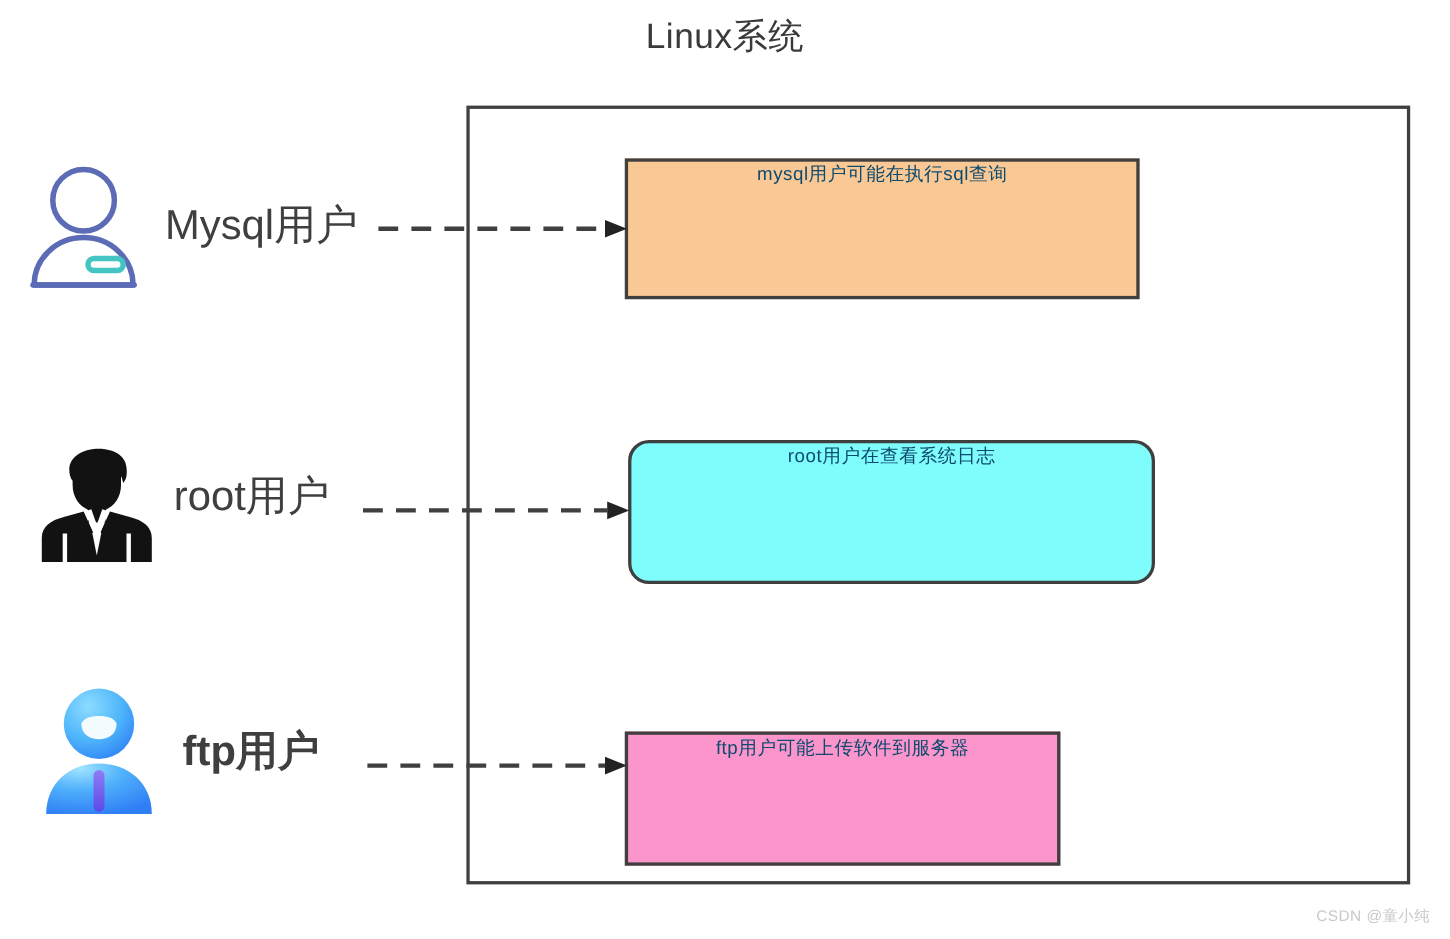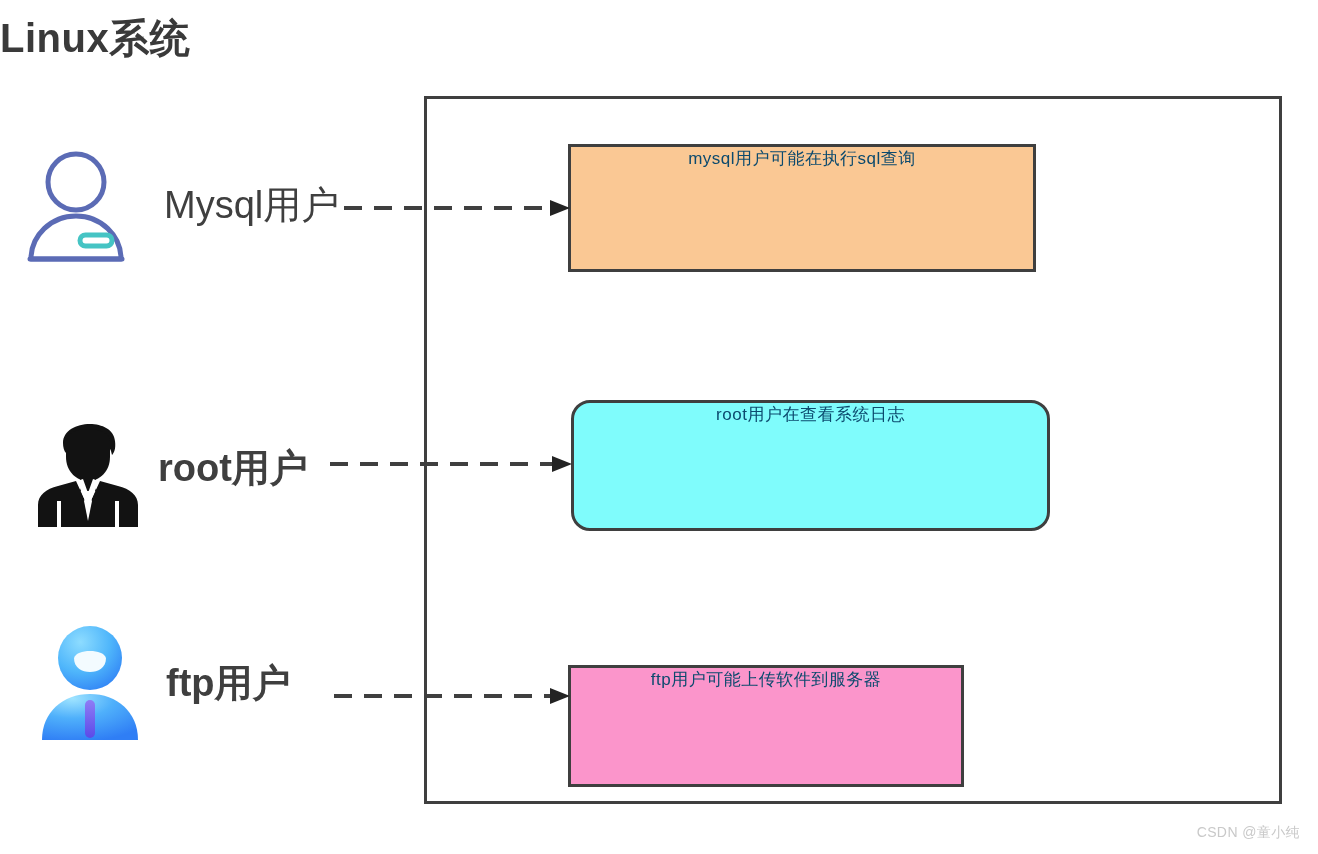--- a/index.html
+++ b/index.html
@@ -15,22 +15,23 @@
     width: 1318px;
     height: 854px;
     background: #ffffff;
   }
 
   
   .title {
     position: absolute;
     left: 0; right: 0;
     top: 16px;
-    font-size: 40px;
-    font-weight: bold;
+    text-align: center;
+    font-size: 32px;
+    font-weight: normal;
     color: #3a3a3a;
     letter-spacing: 0.5px;
     line-height: 1.1;
   }
 
   
   .system-container {
     position: absolute;
     left: 424px;
     top: 96px;
@@ -69,36 +70,36 @@
     background: #fb95cb;
   }
 
   
   .actor-row {
     position: absolute;
     display: flex;
     align-items: center;
   }
   .actor-row.r1 { left: 24px; top: 145px; height: 120px; }
-  .actor-row.r2 { left: 36px; top: 408px; height: 120px; font-weight: bold; }
+  .actor-row.r2 { left: 36px; top: 392px; height: 120px; }
   .actor-row.r3 { left: 38px; top: 620px; height: 125px; }
 
   .actor-icon {
     width: 104px;
     height: 118px;
     flex: 0 0 104px;
     display: block;
   }
   .actor-label {
     font-size: 38px;
     color: #3f3f3f;
     white-space: nowrap;
     line-height: 1;
   }
-  .actor-row.r1 .actor-label { margin-left: 36px; }
+  .actor-row.r1 .actor-label { margin-left: 22px; }
   .actor-row.r2 .actor-label { margin-left: 18px; }
   .actor-row.r3 .actor-label { margin-left: 24px; font-weight: bold; }
 
   
   .connector {
     position: absolute;
     height: 22px;
     pointer-events: none;
   }
   .connector.c1 { left: 344px; top: 197px;  width: 228px; }

